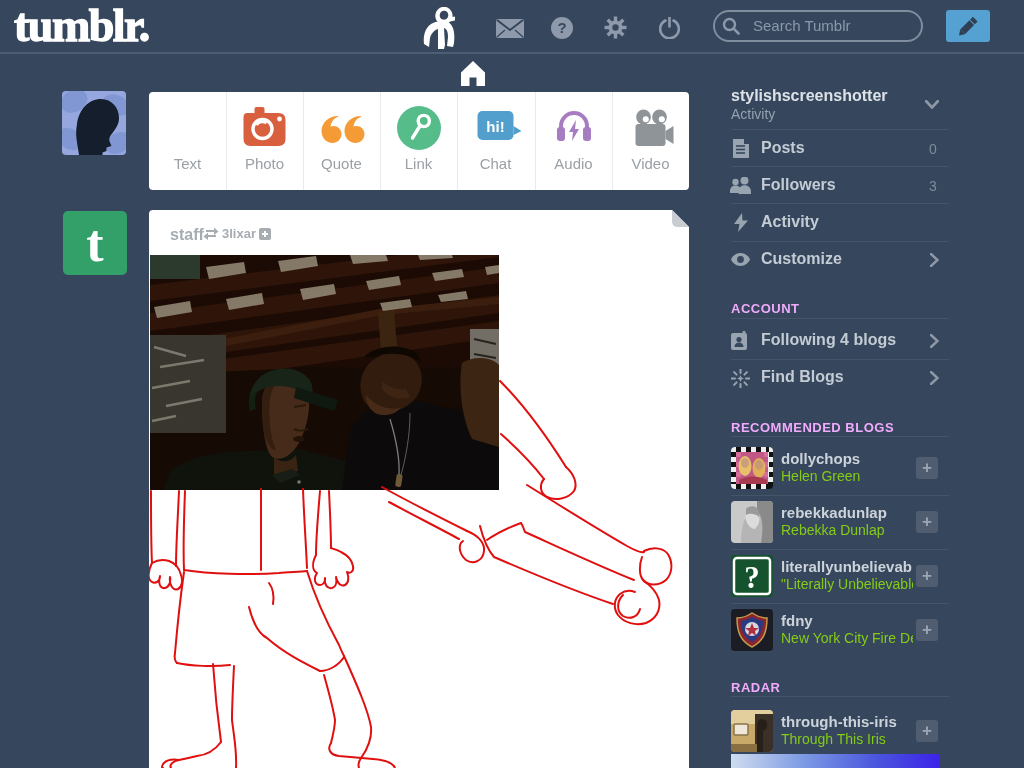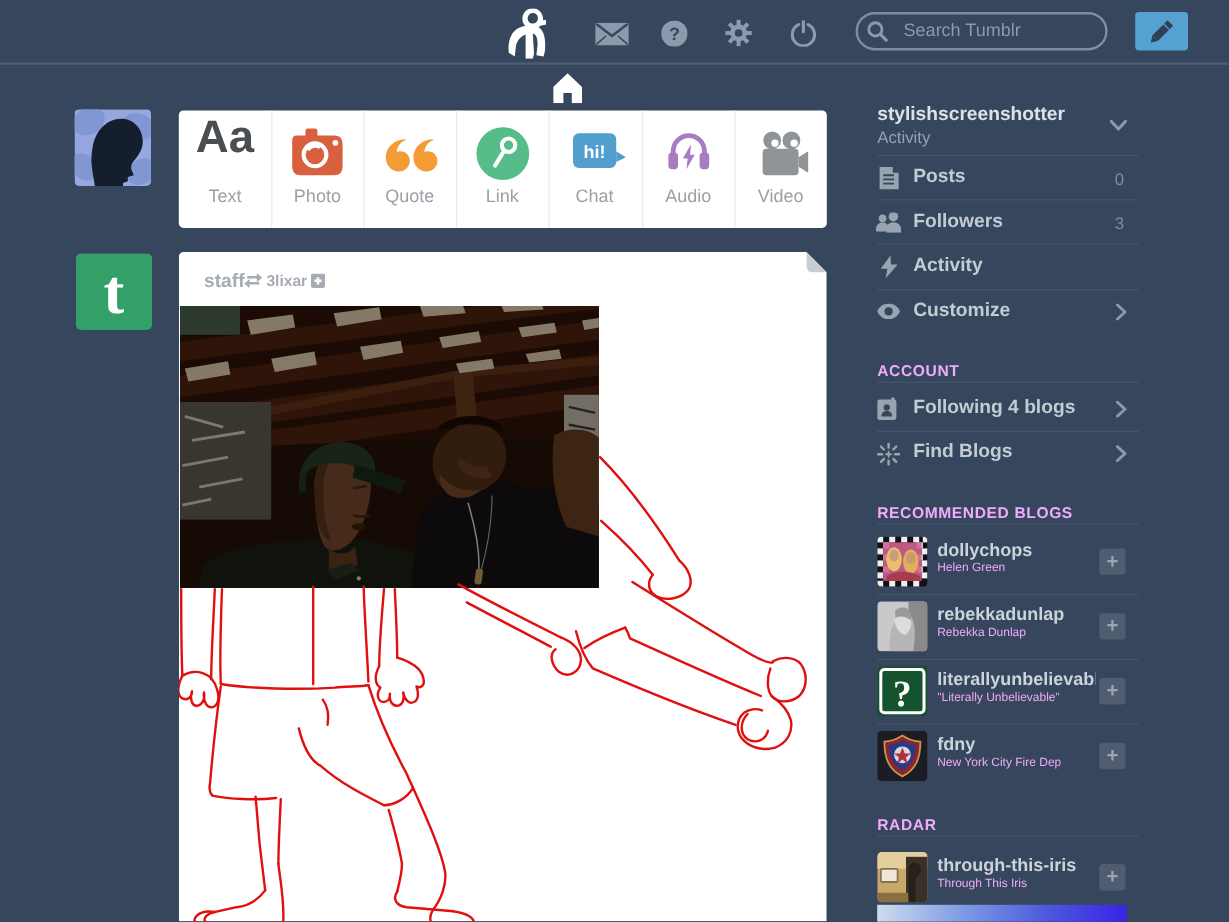--- a/index.html
+++ b/index.html
@@ -21,29 +21,30 @@
   #av1 { left:62px; top:91px; width:64px; height:64px; border-radius:4px; overflow:hidden; }
   #av2 { left:63px; top:211px; width:64px; height:64px; border-radius:5px; overflow:hidden; }
   
   .sb-div { position:absolute; left:731px; width:218px; height:1px; background:rgba(255,255,255,0.08); }
   .sb-label { position:absolute; left:731px; font-size:13px; font-weight:bold; color:#f0abfc; letter-spacing:0.5px; }
   .sb-item { position:absolute; left:761px; font-size:16px; font-weight:bold; color:#c3ccd4; }
   .sb-count { position:absolute; font-size:14px; color:#7f8c9b; }
   .sb-chev { position:absolute; left:929px; color:#7f8c9b; }
   .blog-av { position:absolute; left:731px; width:42px; height:42px; border-radius:4px; overflow:hidden; }
   .blog-name { position:absolute; left:781px; font-size:15px; font-weight:bold; color:#ccd3da; white-space:nowrap; overflow:hidden; max-width:132px; }
-  .blog-desc { position:absolute; left:781px; font-size:10px; color:#f0abfc; white-space:nowrap; overflow:hidden; max-width:132px; }
+  .blog-desc { position:absolute; left:781px; font-size:14px; color:#84cc16; white-space:nowrap; overflow:hidden; max-width:132px; }
   .plusbtn { position:absolute; left:916px; width:22px; height:22px; border-radius:3px; background:rgba(255,255,255,0.13); }
   .plusbtn:after { content:"+"; position:absolute; left:0; top:0; width:22px; height:22px; line-height:22px; text-align:center; color:#9aa6b2; font-size:17px; font-weight:bold; }
 </style>
 </head>
 <body>
 <div id="page">
 
   <div class="abs" id="navline"></div>
+  <div class="abs" id="logo">tumblr.</div>
 
   <svg class="abs" style="left:423px;top:7px" width="32" height="42" viewBox="0 0 32 42">
     <g fill="#fff">
       <path d="M1,37 C0,29 2,21 8,17 C14,13.5 23,13 27,16.5 C31,20 32,28 31,36 L30,40 L24,39 L25,30 C25,25 24,22 21,21 L22,38 L21,42 L15,42 L15,22 C11,23 8,27 7,31 L6,40 Z"></path>
       <path d="M23,0 C18,-1 13.5,2 12.5,7 C11.5,12 14.5,16 19.5,17 C24.5,18 28.5,14.5 29.5,10 C30.2,5.5 27,1 23,0 Z M21.8,3.8 C24.3,4.3 25.6,6.5 25.2,9 C24.8,11.5 22.5,13 20.2,12.6 C17.7,12.2 16.4,10 16.8,7.5 C17.2,5 19.3,3.4 21.8,3.8 Z"></path>
       <path d="M27,10.5 L32,9.5 L32,13.5 L27,14.5 Z"></path>
     </g>
   </svg>
 
   <svg class="abs" style="left:496px;top:19px" width="28" height="19" viewBox="0 0 28 19">
@@ -124,21 +125,20 @@
     <div class="cc-div" style="left:308px"></div>
     <div class="cc-div" style="left:386px"></div>
     <div class="cc-div" style="left:463px"></div>
     <div class="cc-label" style="left:0">Text</div>
     <div class="cc-label" style="left:77px">Photo</div>
     <div class="cc-label" style="left:154px">Quote</div>
     <div class="cc-label" style="left:231px">Link</div>
     <div class="cc-label" style="left:308px">Chat</div>
     <div class="cc-label" style="left:386px">Audio</div>
     <div class="cc-label" style="left:463px">Video</div>
-    <div style="position:absolute;left:0;top:2px;width:77px;text-align:center;font-size:38px;font-weight:bold;color:#494e52;">Aa</div>
     <svg style="position:absolute;left:0;top:0" width="540" height="98" viewBox="0 0 540 98">
 
       <g transform="translate(115.5,36)">
         <path d="M-17,-15 L-10,-15 L-10,-19 Q-10,-21 -8,-21 L-2,-21 Q0,-21 0,-19 L0,-15 L14,-15 Q21,-15 21,-8 L21,11 Q21,18 14,18 L-14,18 Q-21,18 -21,11 L-21,-11 Q-21,-15 -17,-15 Z" fill="#d9603f"></path>
         <circle cx="-2" cy="1" r="9.5" fill="none" stroke="#fff" stroke-width="3.4"></circle>
         <path d="M-8,-3 A7,7 0 0 1 2,-5" stroke="#fff" stroke-width="3" fill="none"></path>
         <circle cx="15" cy="-9" r="2.4" fill="#fff"></circle>
       </g>
 
       <g fill="#f49b36" transform="translate(192.5,36)">

